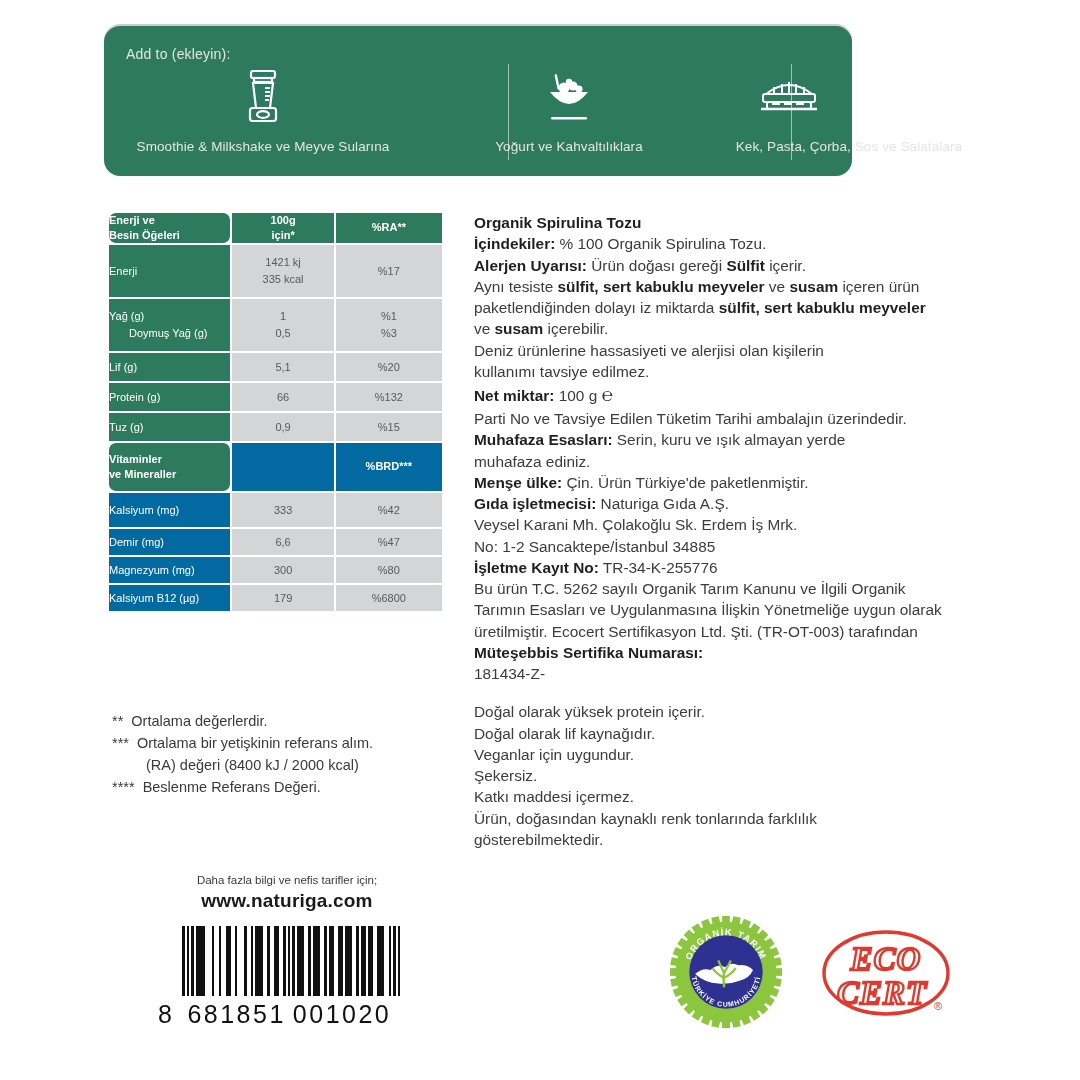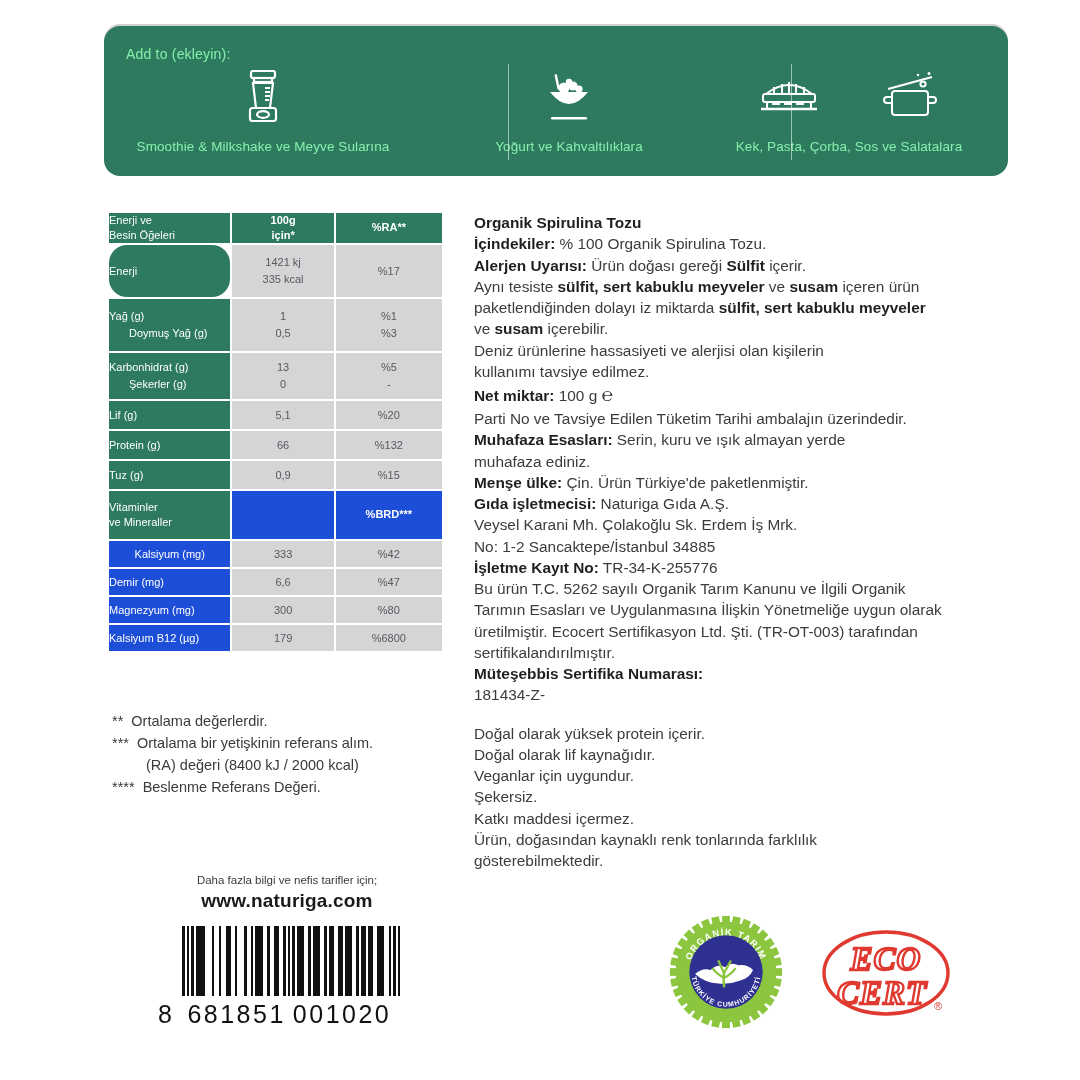--- a/index.html
+++ b/index.html
@@ -6,22 +6,22 @@
   body{
     width:1080px;height:1080px;
     background:#ffffff;
     font-family:"Liberation Sans", sans-serif;
     color:#3a3a3a;
     position:relative;
     overflow:hidden;
   }
   
   .banner{
-    position:absolute;left:104px;top:26px;width:904px;height:150px;
-    background:#2d7a5f;border-radius:16px;color:#86efac;
+    position:absolute;left:104px;top:26px;width:748px;height:150px;
+    background:#2d7a5f;border-radius:16px;color:#e5e5e5;
     box-shadow:0 -2px 0 0 #cfcfcf;
   }
   .banner-title{
     position:absolute;left:22px;top:20px;font-size:14px;letter-spacing:.2px;
   }
   .bn-col{position:absolute;top:0;height:150px;}
   .bn-col .glyph{
     position:absolute;left:0;width:100%;top:42px;height:58px;
     display:flex;align-items:center;justify-content:center;
   }
@@ -40,24 +40,24 @@
   .divider.d2{left:687px;}
 
   
   .table{
     position:absolute;left:107px;top:211px;width:337px;
     border-collapse:separate;border-spacing:2px;
     font-size:11px;
   }
   .table td{padding:0;vertical-align:middle;}
   .cell-g{background:#2d7a5f;color:#ffffff;}
-  .cell-gl{background:#1d4ed8;color:#ffffff;}
+  .cell-gl{background:#0369a1;color:#ffffff;}
   .cell-v{background:#d4d5d7;color:#58595b;text-align:center;}
   .c-label{padding:6px 9px;}
-  .c-head{padding:10px 9px;font-weight:normal;line-height:1.35;}
+  .c-head{padding:10px 9px;font-weight:bold;line-height:1.35;border-radius:7px;}
   .c-head-v{font-weight:bold;text-align:center;line-height:1.35;padding:10px 4px;}
   .lab-ind{padding-left:20px;display:block;}
   .two-line{line-height:1.55;}
   .w1{width:120px;}
   .w2{width:100px;}
   .w3{width:105px;}
 
   
   .notes{
     position:absolute;left:112px;top:710px;width:360px;
@@ -163,21 +163,21 @@
       <span>Besin Öğeleri</span>
     </td>
     <td class="cell-g c-head-v w2">
       <span>100g</span><br>
       <span>için*</span>
     </td>
     <td class="cell-g c-head-v w3">%RA**</td>
   </tr>
 
   <tr>
-    <td class="cell-g c-label" style="height:52px;border-radius:18px;">Enerji</td>
+    <td class="cell-g c-label" style="height:52px;">Enerji</td>
     <td class="cell-v two-line">
       <span>1421 kj</span><br>
       <span>335 kcal</span>
     </td>
     <td class="cell-v">%17</td>
   </tr>
 
   <tr>
     <td class="cell-g c-label two-line" style="height:52px;">
       <span>Yağ (g)</span>
@@ -186,34 +186,20 @@
     <td class="cell-v two-line">
       <span>1</span><br>
       <span>0,5</span>
     </td>
     <td class="cell-v two-line">
       <span>%1</span><br>
       <span>%3</span>
     </td>
   </tr>
 
-  <tr>
-    <td class="cell-g c-label two-line" style="height:46px;">
-      <span>Karbonhidrat (g)</span>
-      <span class="lab-ind">Şekerler (g)</span>
-    </td>
-    <td class="cell-v two-line">
-      <span>13</span><br>
-      <span>0</span>
-    </td>
-    <td class="cell-v two-line">
-      <span>%5</span><br>
-      <span>-</span>
-    </td>
-  </tr>
 
   <tr>
     <td class="cell-g c-label" style="height:28px;">Lif (g)</td>
     <td class="cell-v">5,1</td>
     <td class="cell-v">%20</td>
   </tr>
 
   <tr>
     <td class="cell-g c-label" style="height:28px;margin-top:22px;">Protein (g)</td>
     <td class="cell-v">66</td>
@@ -229,21 +215,21 @@
   <tr>
     <td class="cell-g c-head" style="height:48px;">
       <span>Vitaminler</span><br>
       <span>ve Mineraller</span>
     </td>
     <td class="cell-gl"></td>
     <td class="cell-gl c-head-v">%BRD***</td>
   </tr>
 
   <tr>
-    <td class="cell-gl c-label" style="height:26px;text-align:center;">Kalsiyum (mg)</td>
+    <td class="cell-gl c-label" style="height:34px;">Kalsiyum (mg)</td>
     <td class="cell-v">333</td>
     <td class="cell-v">%42</td>
   </tr>
   <tr>
     <td class="cell-gl c-label" style="height:26px;">Demir (mg)</td>
     <td class="cell-v">6,6</td>
     <td class="cell-v">%47</td>
   </tr>
   <tr>
     <td class="cell-gl c-label" style="height:26px;">Magnezyum (mg)</td>
@@ -339,21 +325,20 @@
   <p><b>Muhafaza Esasları:</b><span> Serin, kuru ve ışık almayan yerde</span></p>
   <p>muhafaza ediniz.</p>
   <p><b>Menşe ülke:</b><span> Çin. Ürün Türkiye'de paketlenmiştir.</span></p>
   <p><b>Gıda işletmecisi:</b><span> Naturiga Gıda A.Ş.</span></p>
   <p>Veysel Karani Mh. Çolakoğlu Sk. Erdem İş Mrk.</p>
   <p>No: 1-2 Sancaktepe/İstanbul 34885</p>
   <p><b>İşletme Kayıt No:</b><span> TR-34-K-255776</span></p>
   <p>Bu ürün T.C. 5262 sayılı Organik Tarım Kanunu ve İlgili Organik</p>
   <p>Tarımın Esasları ve Uygulanmasına İlişkin Yönetmeliğe uygun olarak</p>
   <p>üretilmiştir. Ecocert Sertifikasyon Ltd. Şti. (TR-OT-003) tarafından</p>
-  <p>sertifikalandırılmıştır.</p>
   <p><b>Müteşebbis Sertifika Numarası:</b></p>
   <p>181434-Z-</p>
   <div class="gap"></div>
   <p>Doğal olarak yüksek protein içerir.</p>
   <p>Doğal olarak lif kaynağıdır.</p>
   <p>Veganlar için uygundur.</p>
   <p>Şekersiz.</p>
   <p>Katkı maddesi içermez.</p>
   <p>Ürün, doğasından kaynaklı renk tonlarında farklılık</p>
   <p>gösterebilmektedir.</p>

